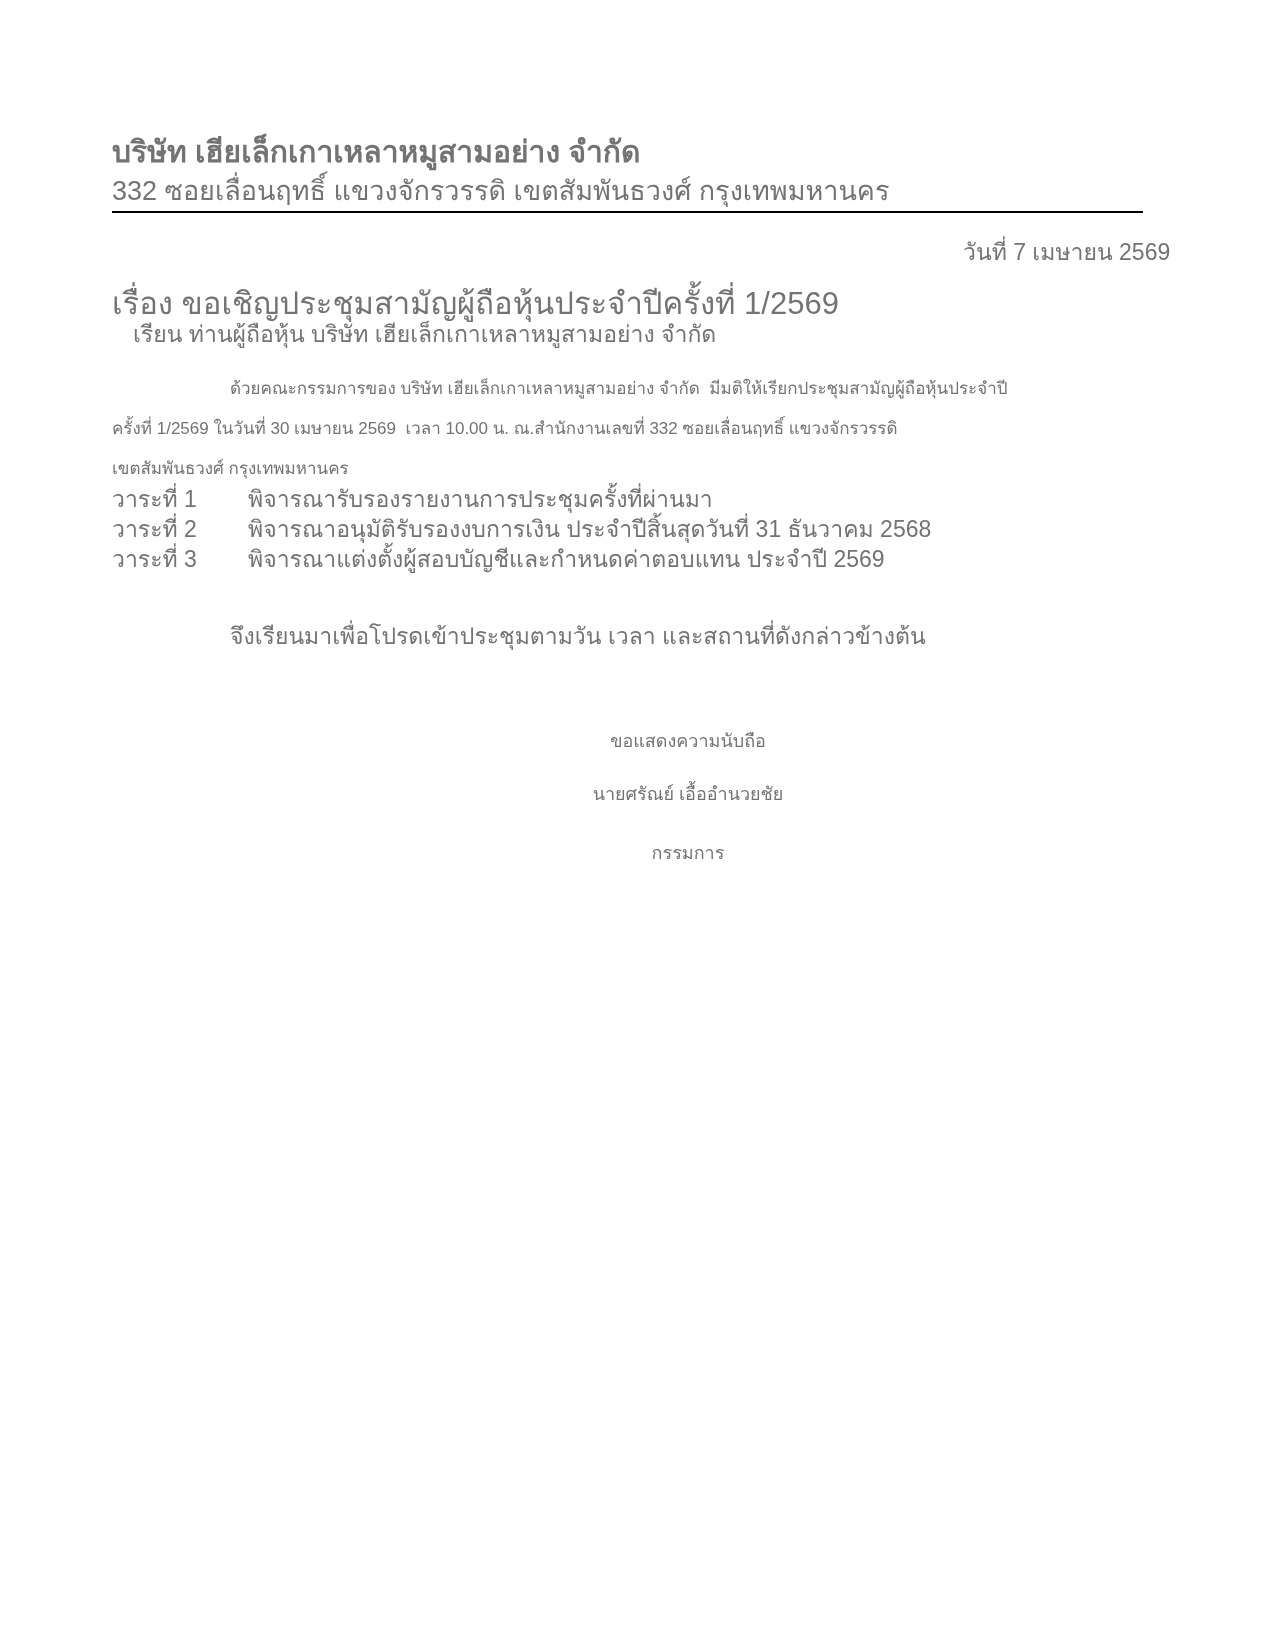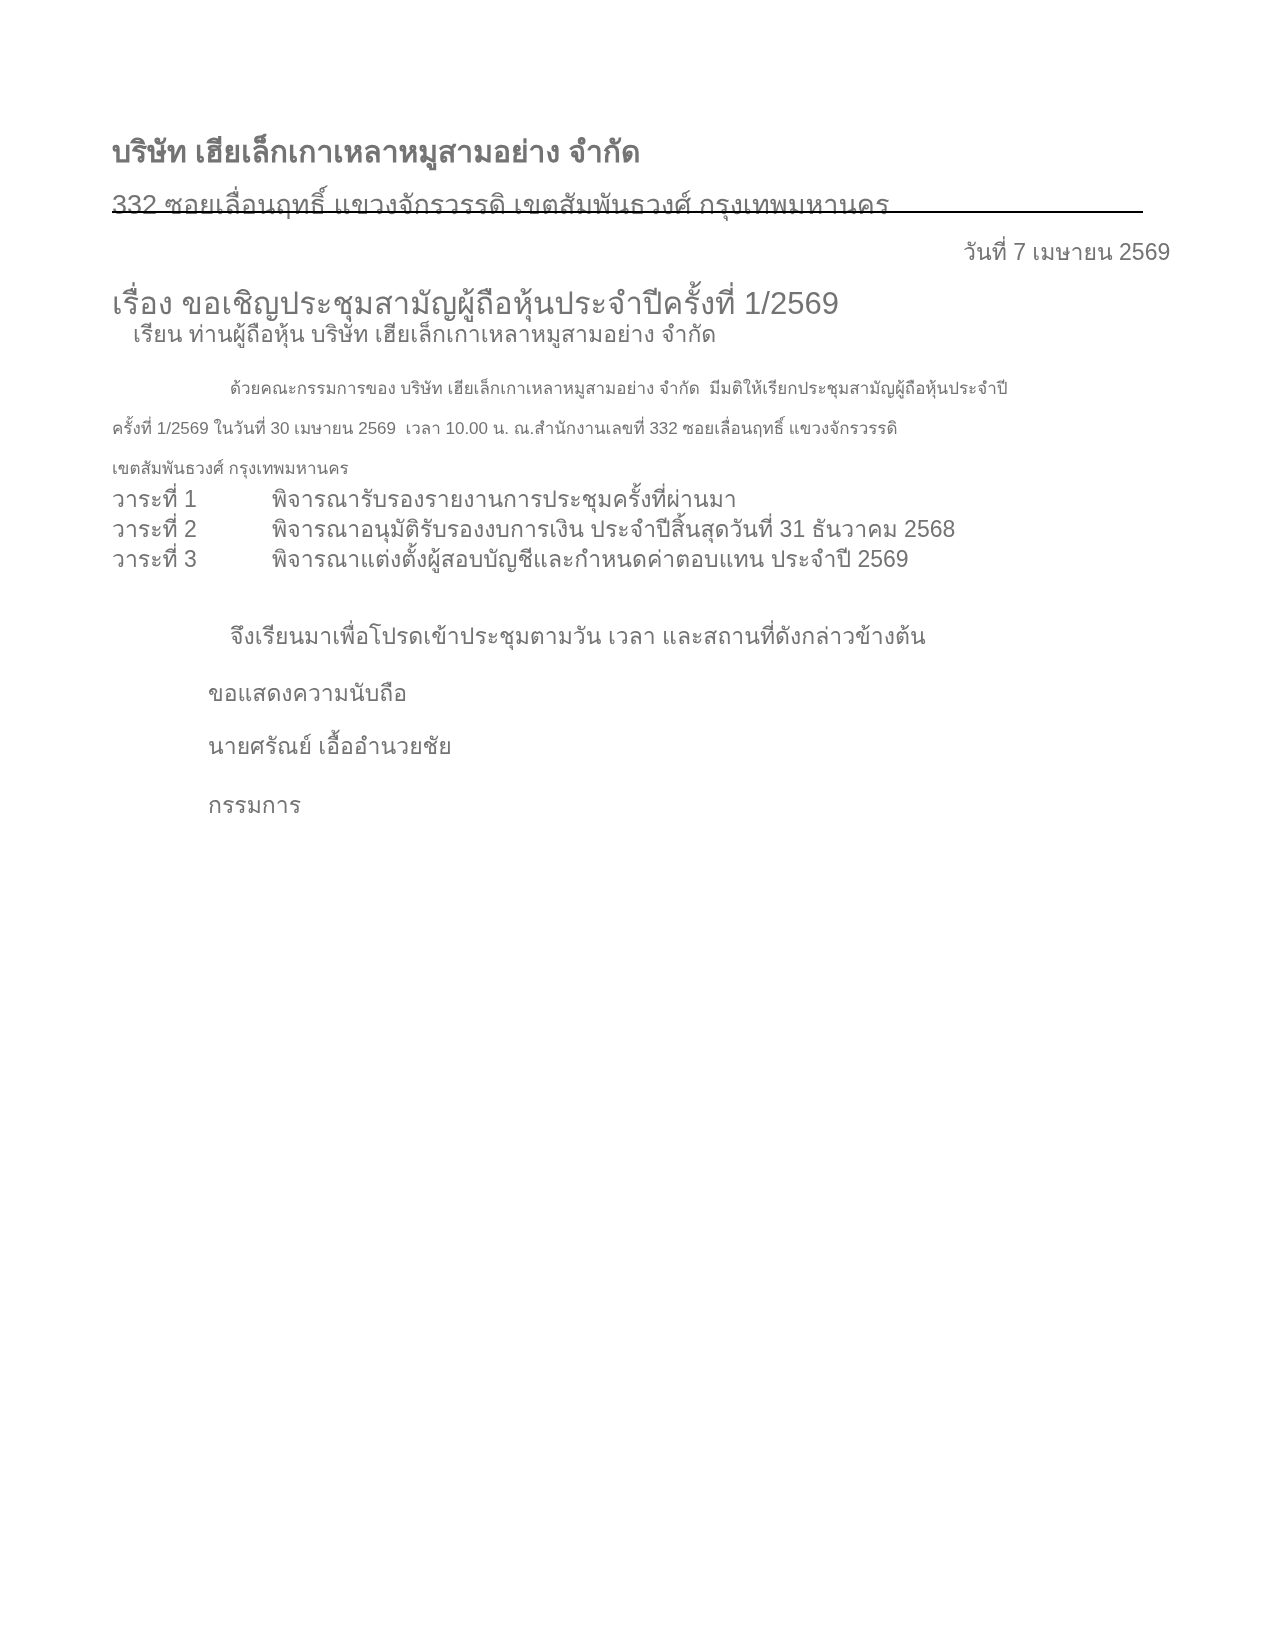--- a/index.html
+++ b/index.html
@@ -23,21 +23,20 @@
     font-weight: 700;
     line-height: 38px;
     white-space: nowrap;
   }
   .company-address {
     left: 112px; top: 174px;
     font-size: 27px;
     font-weight: 400;
     line-height: 34px;
     white-space: nowrap;
-    margin-top: 14px;
   }
   .header-rule {
     left: 112px; top: 211px;
     width: 1031px; height: 2px;
     background: #000000;
   }
   .date-line {
     left: 963px; top: 237px;
     font-size: 23px;
     line-height: 30px;
@@ -63,41 +62,42 @@
     line-height: 40px;
   }
   .body-line { white-space: pre-wrap; }
   .body-line.indent { text-indent: 118px; }
   .agenda {
     left: 112px; top: 484px;
     width: 1056px;
     font-size: 23px;
     line-height: 30px;
   }
-  .agenda-row { display: flex; gap: 48px; }
+  .agenda-row { display: flex; }
   .agenda-label {
     width: 112px;
     flex: 0 0 112px;
     white-space: nowrap;
   }
-  .agenda-desc { white-space: pre-wrap; }
+  .agenda-desc { white-space: pre-wrap; margin-left: 24px; }
   .closing-line {
     left: 230px; top: 621px;
     font-size: 23px;
     line-height: 30px;
     white-space: nowrap;
   }
   .centered-block {
     left: 112px;
     width: 1056px;
     box-sizing: border-box;
     padding-left: 96px;
-    text-align: left;
-    font-size: 23px;
+    text-align: center;
+    font-size: 18px;
     line-height: 30px;
+    margin-top: 48px;
   }
   .signoff     { top: 678px; }
   .signer-name { top: 731px; }
   .signer-title{ top: 790px; }
 </style>
 </head>
 <body>
 
 <div class="page">
 

